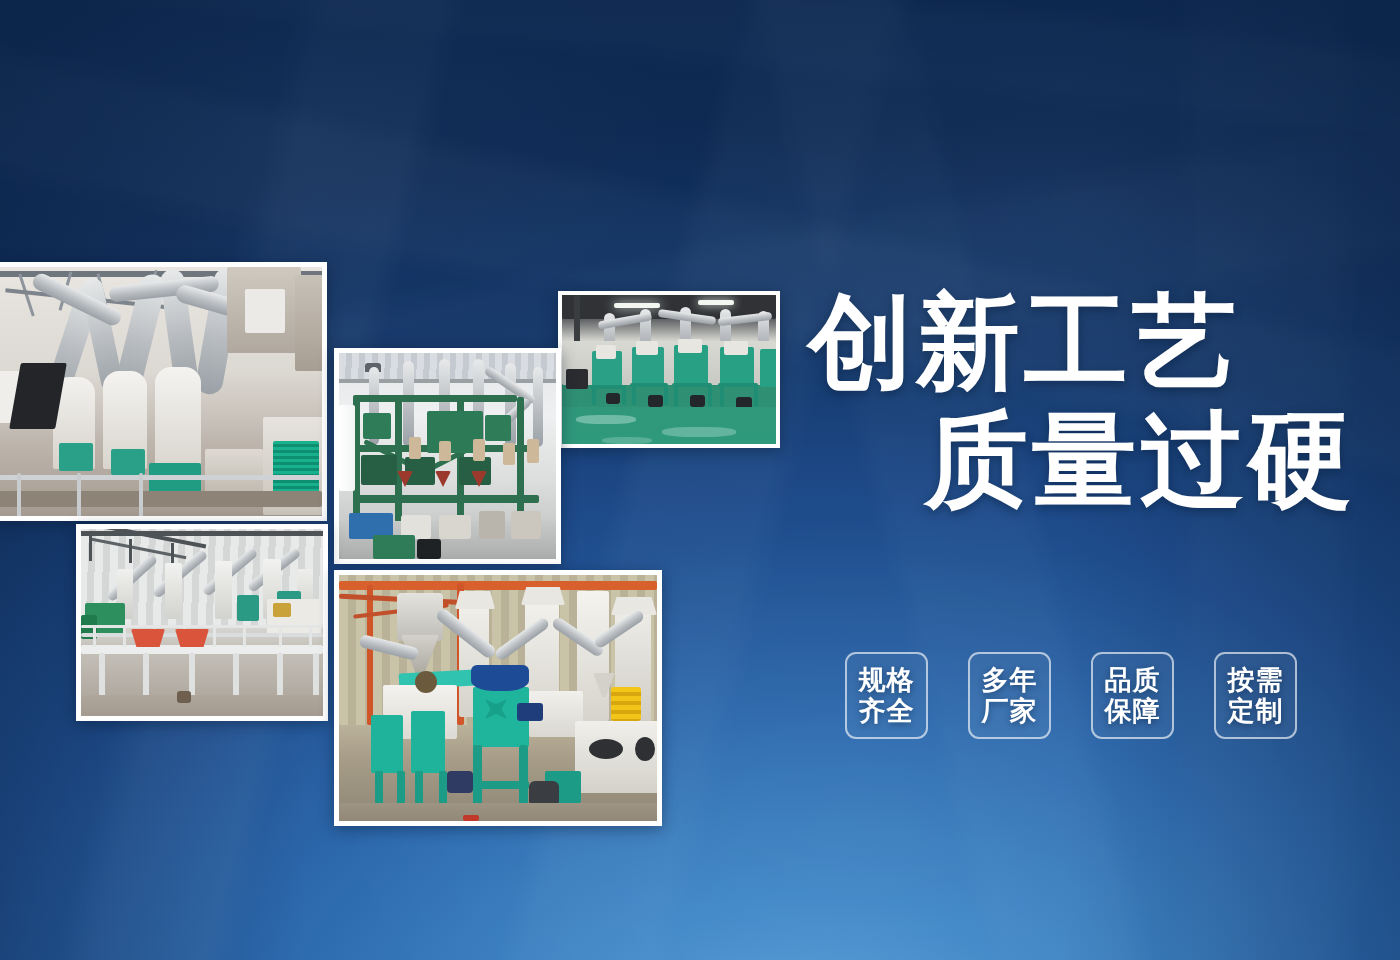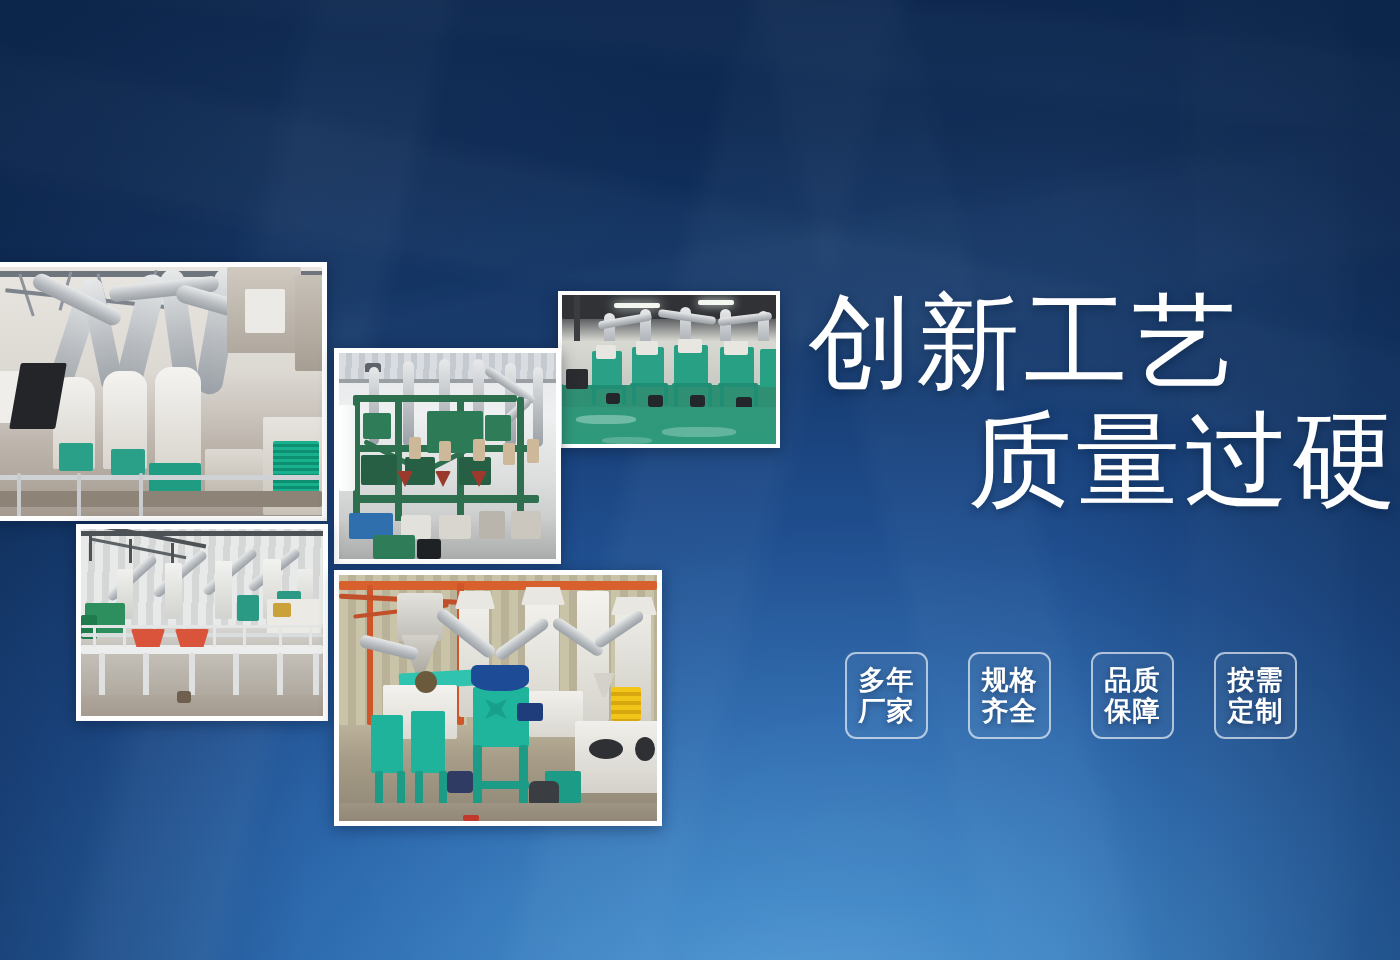--- a/index.html
+++ b/index.html
@@ -56,25 +56,25 @@
   .duct{position:absolute;background:linear-gradient(180deg,#e7e9ea,#b9bdc1 55%,#9aa0a6);border-radius:999px;}
   .mach{position:absolute;border-radius:2px;}
   .roofline{position:absolute;background:repeating-linear-gradient(92deg,#d9dde1 0 7px,#c5cad0 7px 13px);}
 
   
   .headline{
     position:absolute;left:756px;top:284px;width:644px;
     color:#fff;text-align:right;
   }
   .hl-line{
-    font-size:104px;line-height:1.13;font-weight:400;letter-spacing:4px;
+    font-size:104px;line-height:1.13;font-weight:700;letter-spacing:4px;
     text-shadow:0 3px 10px rgba(5,24,52,.45);white-space:nowrap;
   }
   .hl-1{text-align:left;padding-left:52px;}
-  .hl-2{text-align:right;padding-left:168px;}
+  .hl-2{text-align:left;padding-left:168px;}
 
   .subtitle{
     position:absolute;left:742px;top:566px;width:658px;
     color:#fff;font-size:25px;font-weight:700;letter-spacing:.6px;
     text-shadow:0 2px 7px rgba(5,24,52,.5);white-space:nowrap;
   }
 
   
   .badges{position:absolute;left:845px;top:652px;display:flex;gap:40px;}
   .badge{
@@ -388,26 +388,26 @@
   </div>
 
   <div class="headline">
     <div class="hl-line hl-1">创新工艺</div>
     <div class="hl-line hl-2">质量过硬</div>
   </div>
 
 
   <div class="badges">
     <div class="badge">
+      <span>规格</span>
+      <span>齐全</span>
+    </div>
+    <div class="badge">
       <span>多年</span>
       <span>厂家</span>
-    </div>
-    <div class="badge">
-      <span>规格</span>
-      <span>齐全</span>
     </div>
     <div class="badge">
       <span>品质</span>
       <span>保障</span>
     </div>
     <div class="badge">
       <span>按需</span>
       <span>定制</span>
     </div>
   </div>

